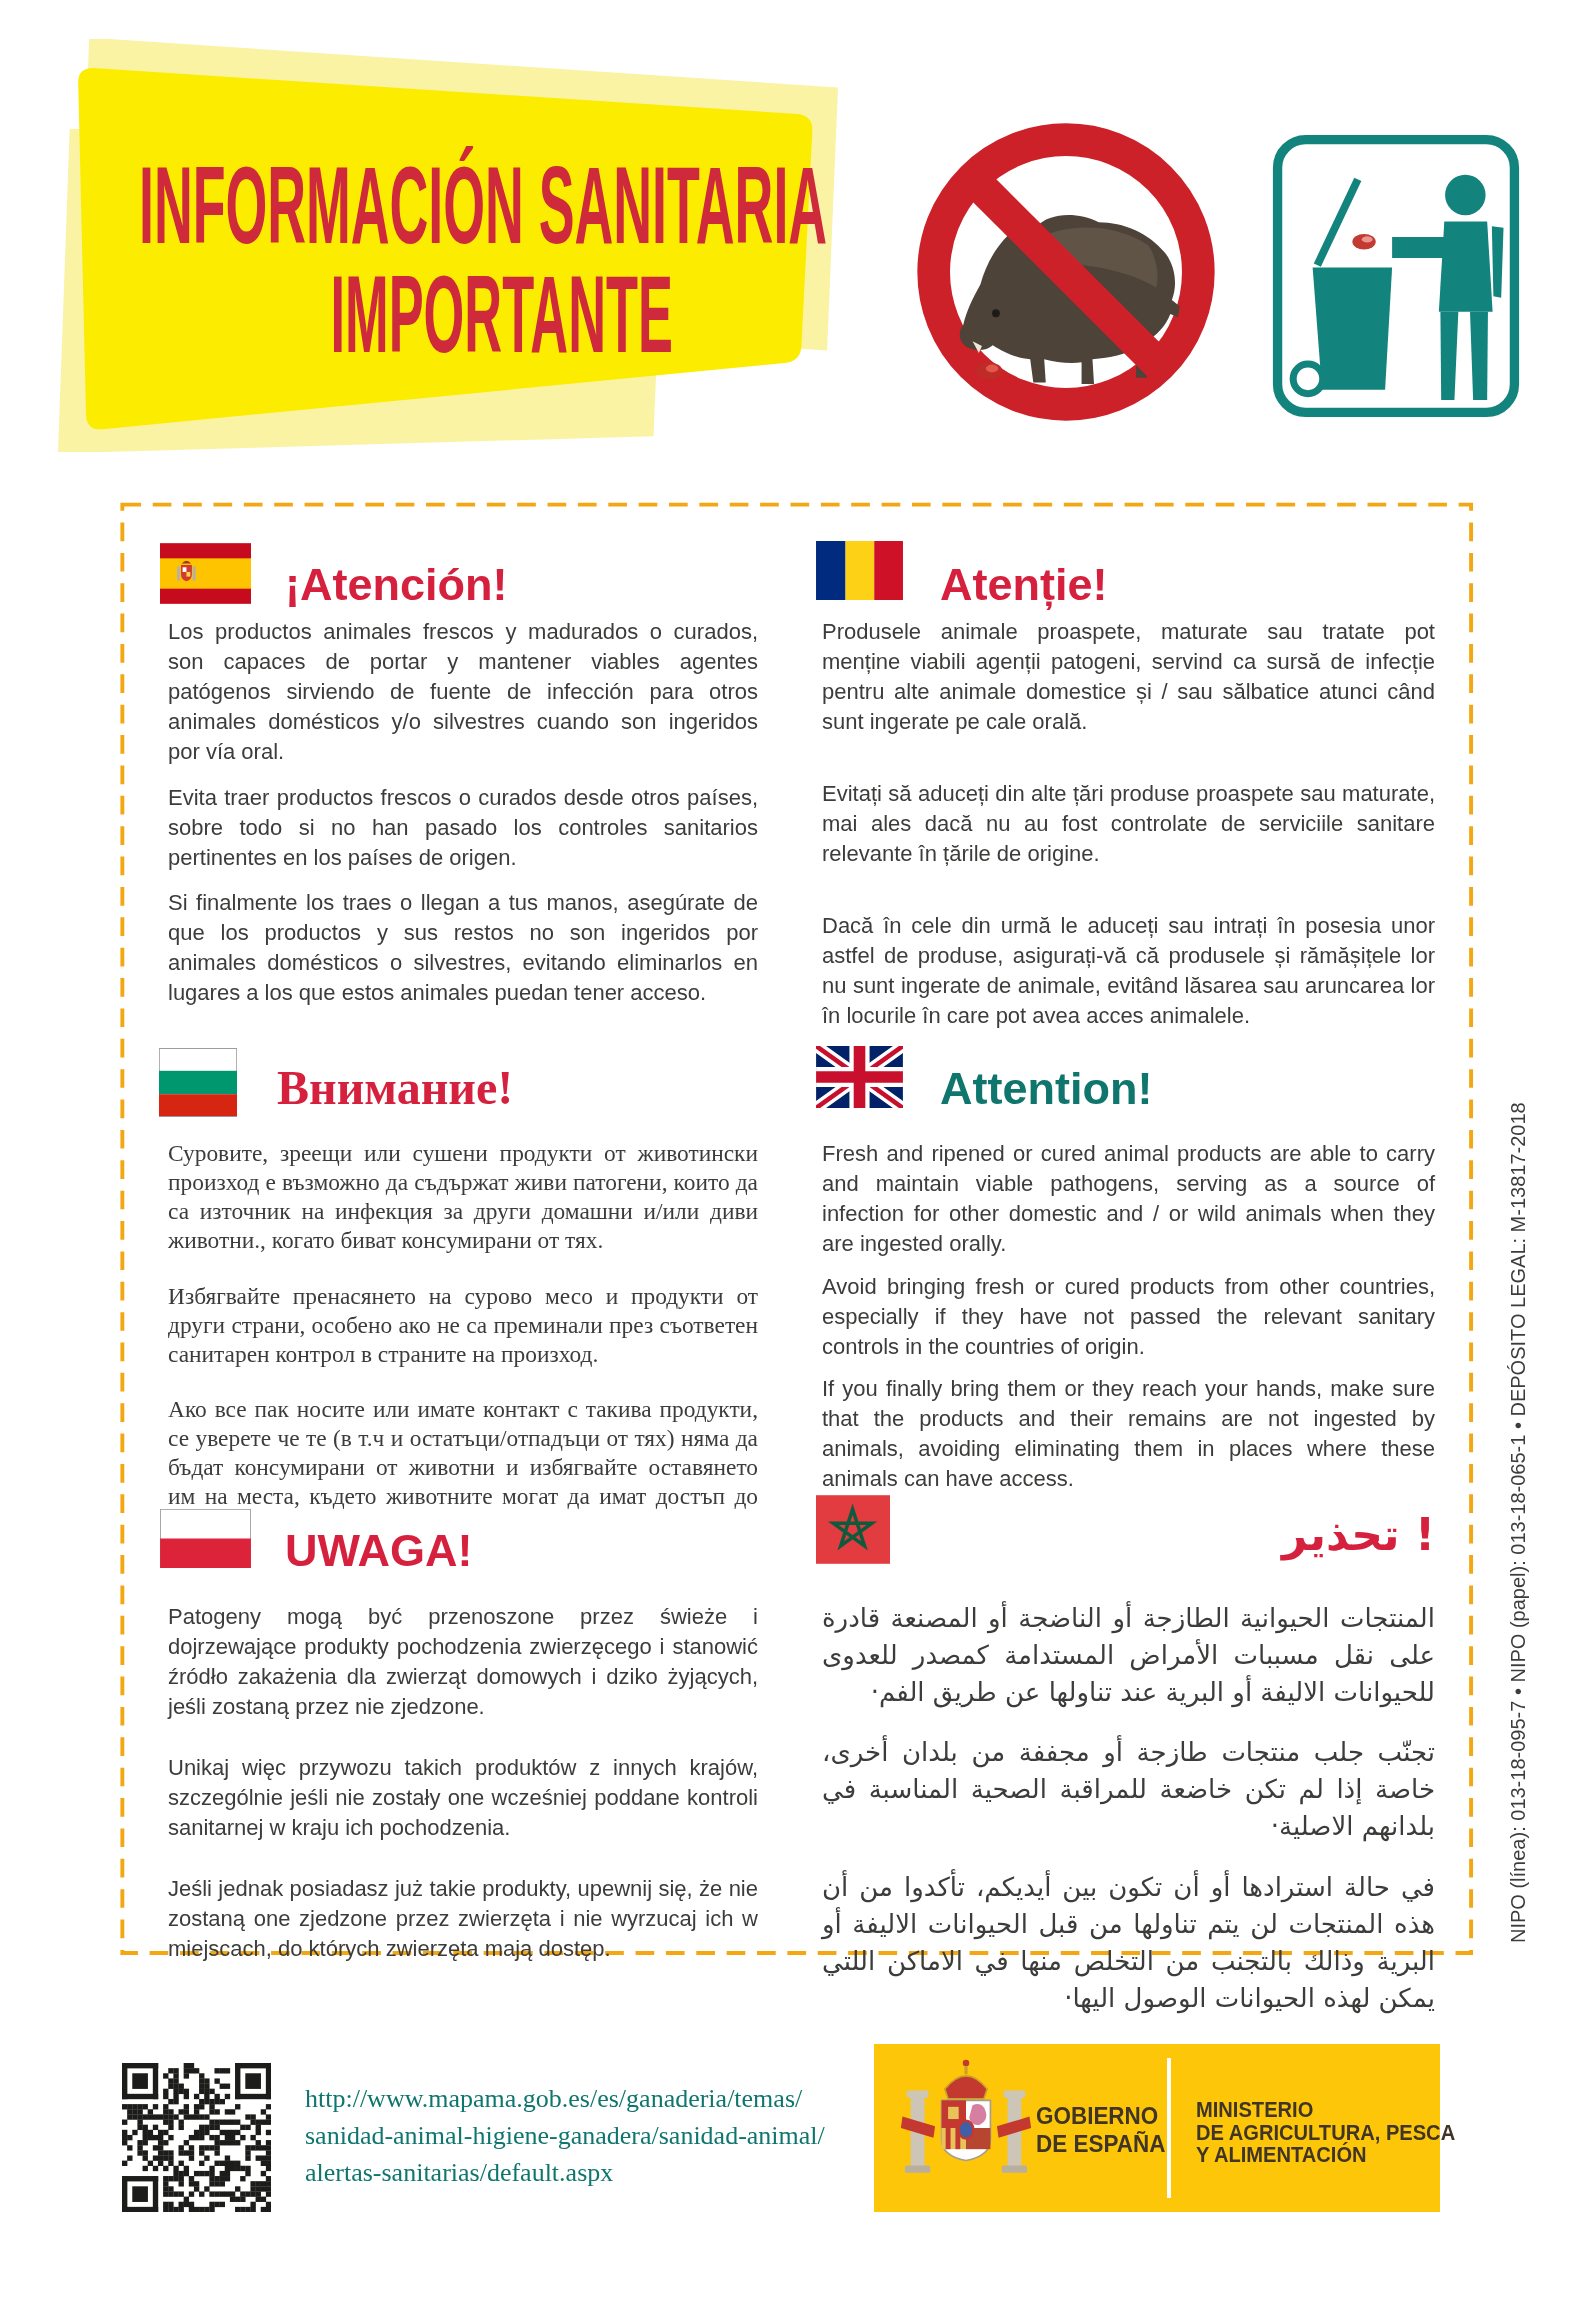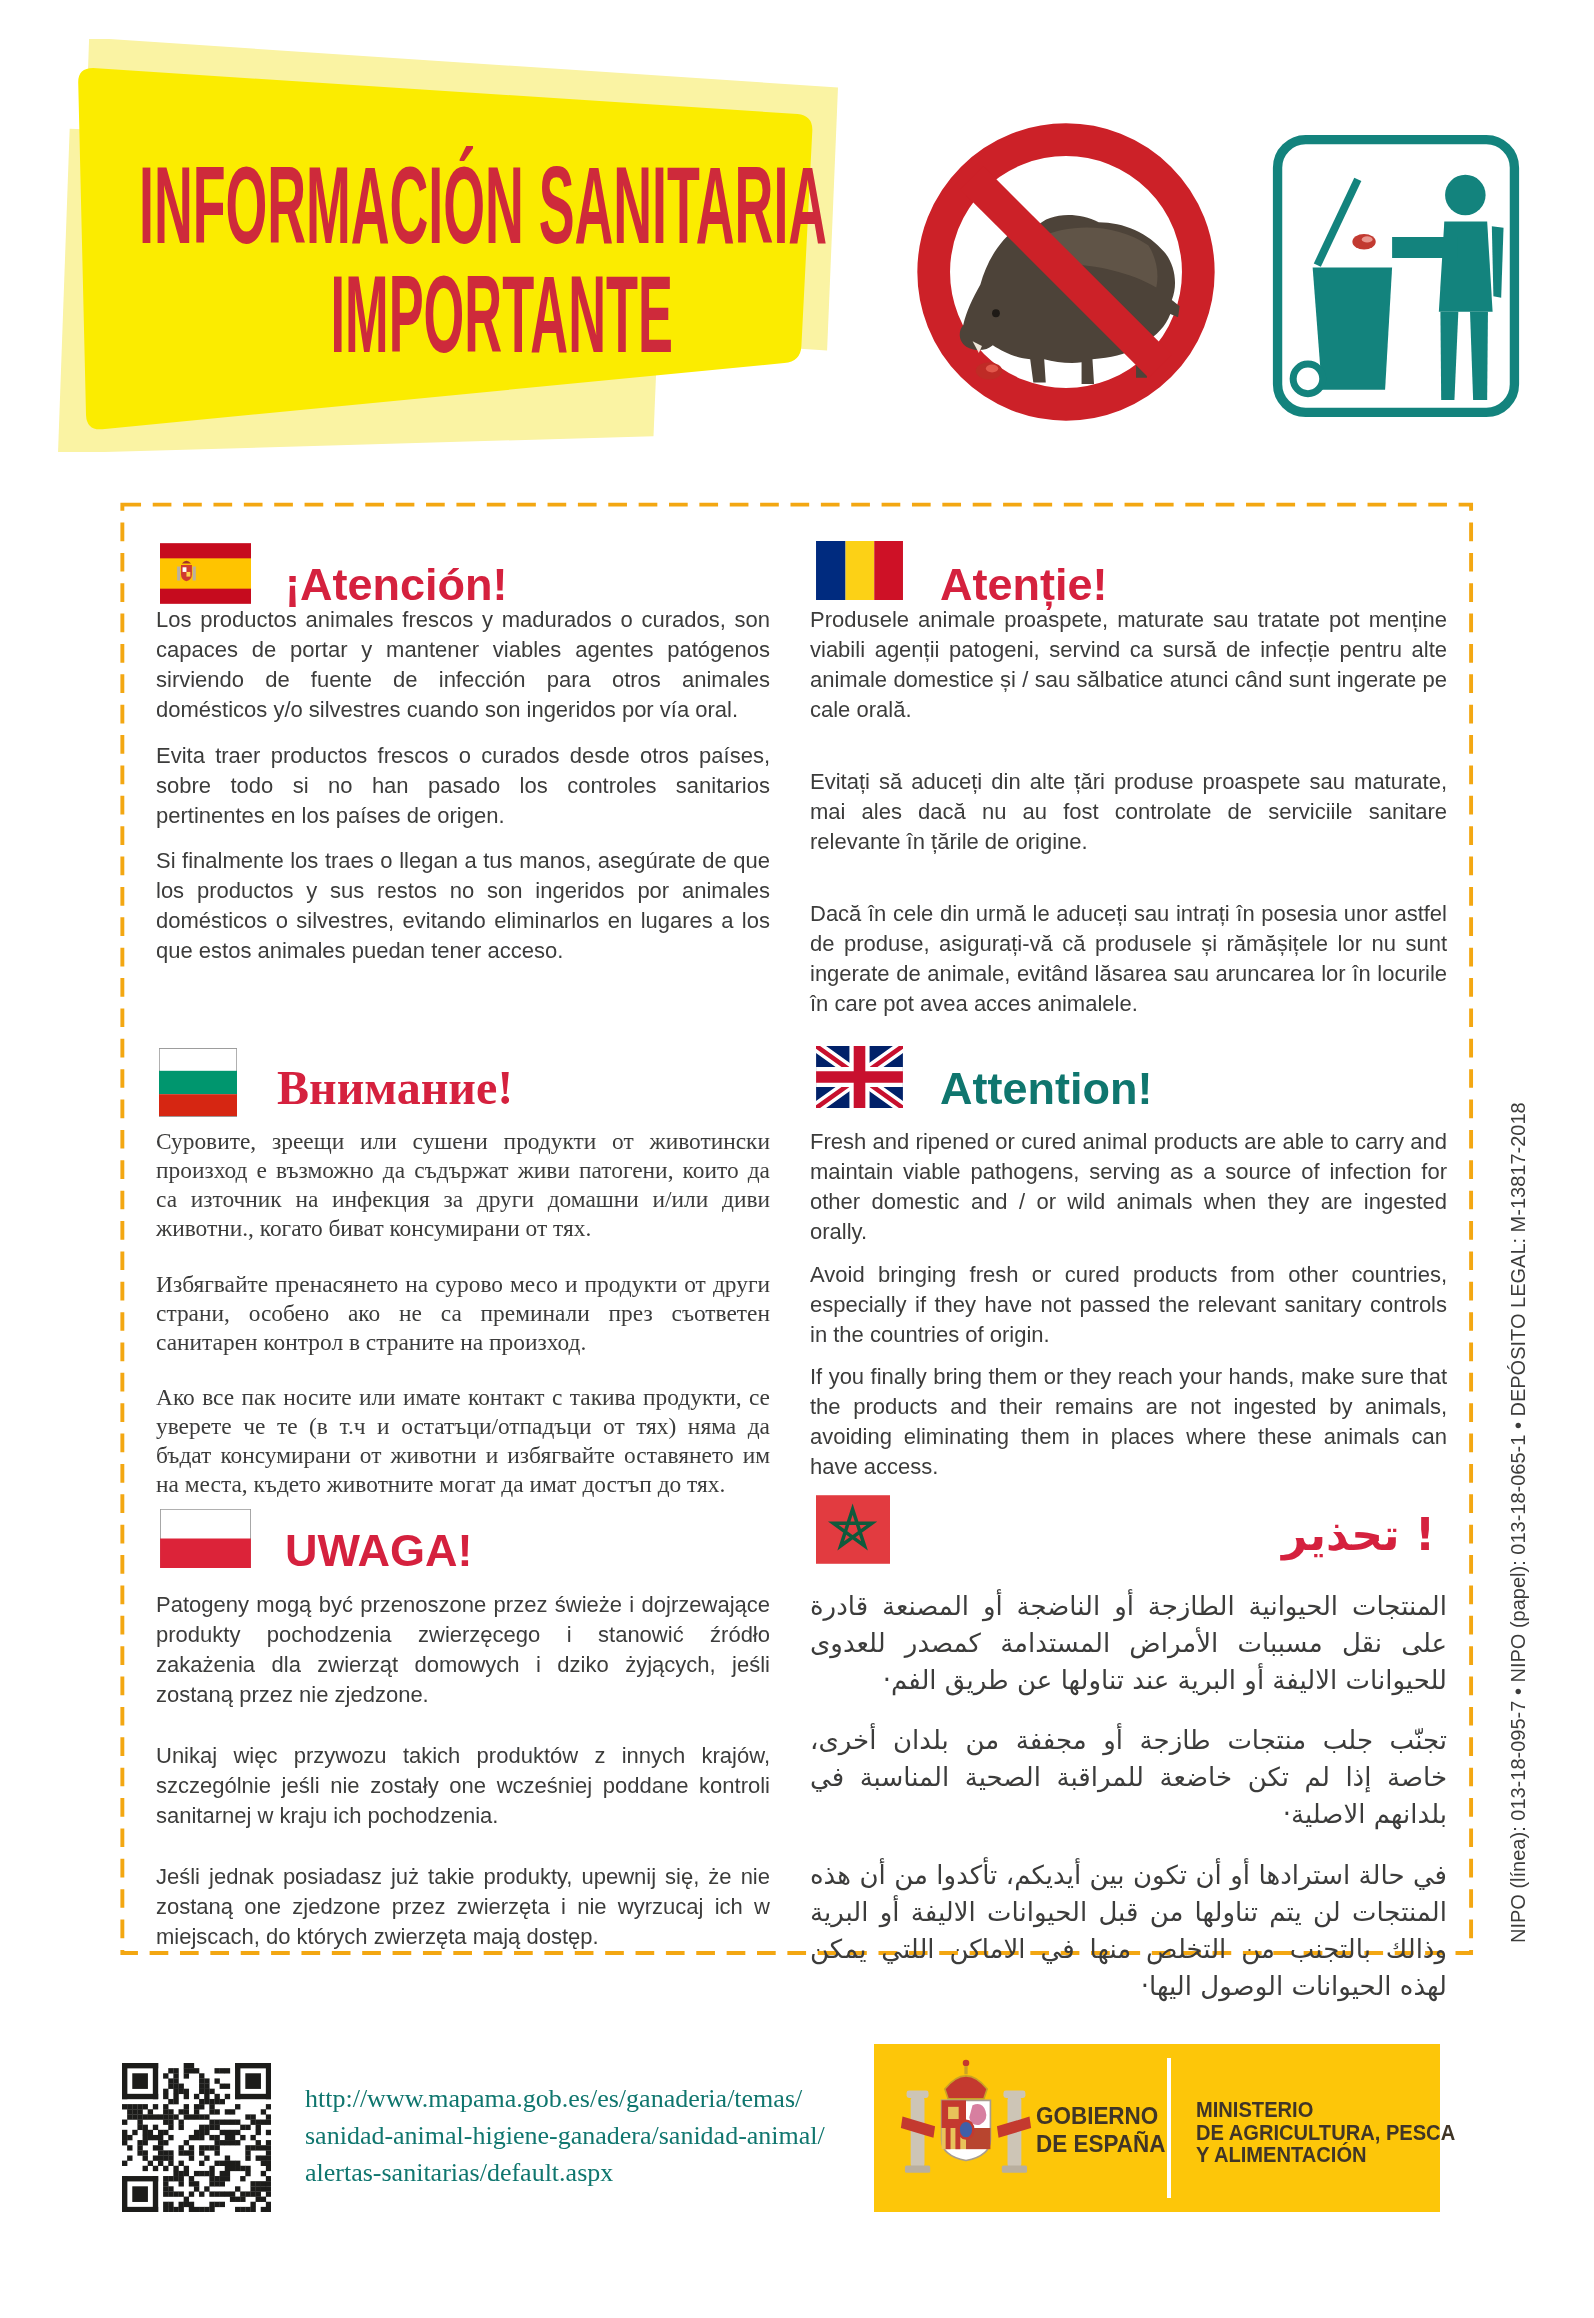--- a/index.html
+++ b/index.html
@@ -15,21 +15,21 @@
 
   
   .frame{position:absolute;left:0;top:0;width:1595px;height:2319px;pointer-events:none;}
 
   
   .sec{position:absolute;}
   .sec .flag{position:absolute;display:block;}
   .sec h2{position:absolute;margin:12px;font-weight:bold;font-size:45px;line-height:1;
           color:#d5213e;font-family:"Liberation Sans",sans-serif;white-space:nowrap;}
   .sec .paras{position:absolute;left:0;right:0;}
-  .sec p{margin:0;font-size:22px;line-height:30px;text-align:justify;color:#3c3c3b;}
+  .sec p{margin:12px;font-size:22px;line-height:30px;text-align:justify;color:#3c3c3b;}
 
   #sec-es{left:156px;top:541px;width:614px;height:420px;}
   #sec-ro{left:810px;top:541px;width:637px;height:498px;}
   #sec-bg{left:156px;top:1046px;width:614px;height:467px;}
   #sec-en{left:810px;top:1046px;width:637px;height:452px;}
   #sec-pl{left:156px;top:1507px;width:614px;height:436px;}
   #sec-ar{left:810px;top:1495px;width:637px;height:436px;}
 
   #sec-es .flag{left:3.9px;top:1.6px;}   #sec-es h2{left:117px;top:9.3px;}  #sec-es .paras{top:64px;}
   #sec-ro .flag{left:6.2px;top:0px;}   #sec-ro h2{left:118px;top:9.3px;}  #sec-ro .paras{top:64px;}

